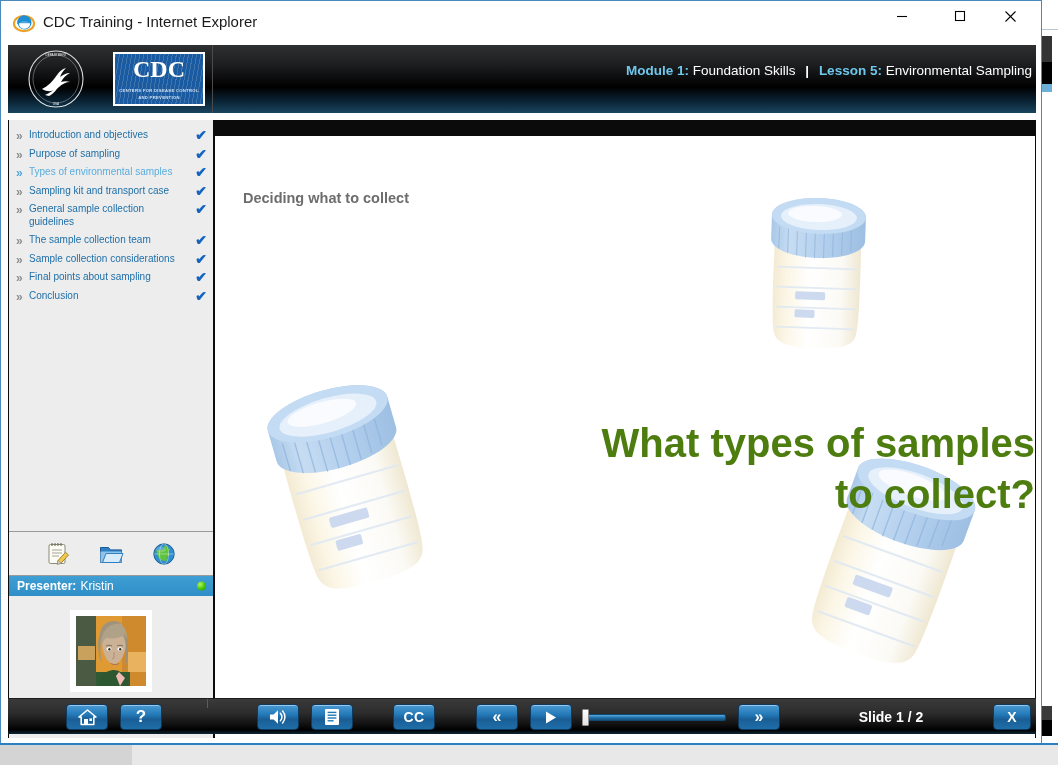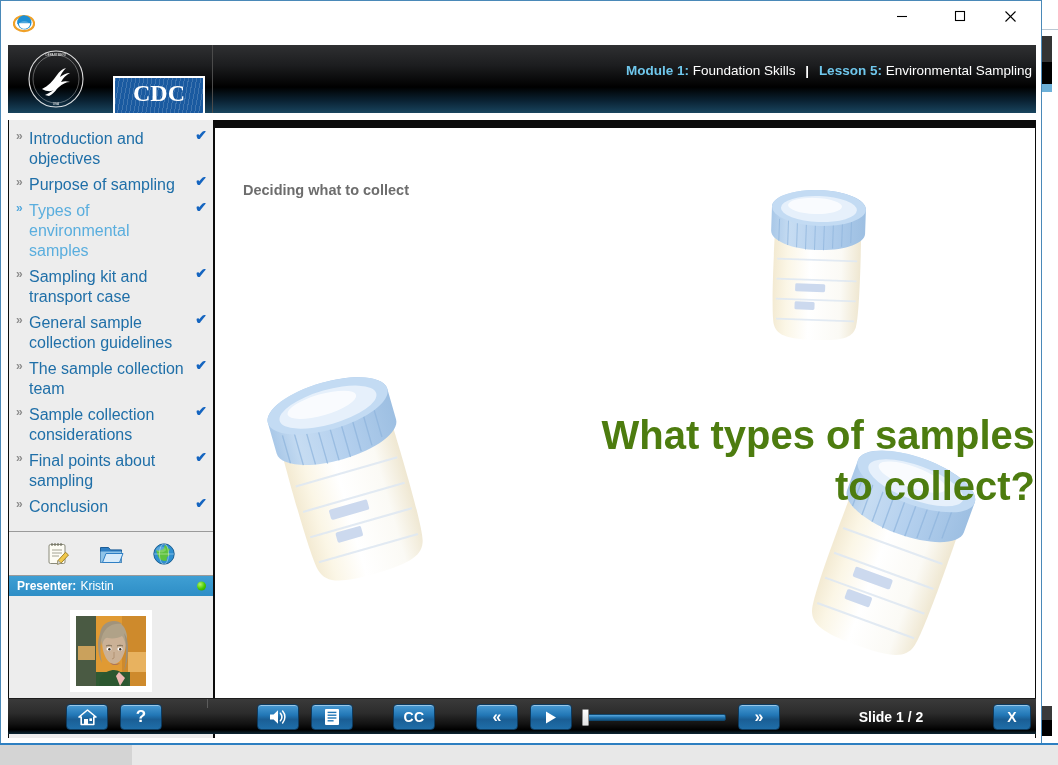--- a/index.html
+++ b/index.html
@@ -73,21 +73,21 @@
     background: linear-gradient(180deg, #2f3032 0%, #1c1d1f 30%, #000000 62%, #0a2233 82%, #19455f 100%);
     overflow: hidden;
   }
   #banner-left {
     position: absolute; left: 0; top: 0; width: 205px; height: 68px;
     border-right: 1px solid #4b4b4b;
   }
   #hhs-seal { position: absolute; left: 17px; top: 4px; width: 62px; height: 60px; }
   #cdc-logo {
     position: absolute; left: 105px; top: 7px; width: 92px; height: 54px;
-    background: #ffffff; padding: 2px; margin-top: 24px;
+    background: #ffffff; padding: 2px;
   }
   #cdc-inner {
     width: 100%; height: 100%;
     background: #1a5aa0;
     position: relative; overflow: hidden;
   }
   #cdc-inner .hatch {
     position: absolute; inset: 0;
     background: repeating-linear-gradient(100deg, rgba(255,255,255,.16) 0 1px, transparent 1px 4px);
   }
@@ -130,21 +130,21 @@
     padding: 3px 26px 3px 20px;
     cursor: pointer;
   }
   .nav-chev {
     position: absolute; left: 7px; top: 3px;
     color: #8d8d8d; font-size: 12px; font-weight: bold; line-height: 1.25;
   }
   .nav-item.active .nav-chev { color: #53a8dc; }
   .nav-label {
     display: block;
-    font-size: 16px; color: #1f6fa8; line-height: 1.25;
+    font-size: 10px; color: #1f6fa8; line-height: 1.25;
   }
   .nav-item.active .nav-label { color: #5aaede; }
   .nav-check {
     position: absolute; right: 6px; top: 2px;
     color: #1565c0; font-size: 14px; font-weight: bold; line-height: 1;
   }
 
   #tool-row {
     flex: 0 0 44px;
     display: flex; align-items: center; justify-content: space-around;
@@ -177,21 +177,21 @@
     width: 82px; height: 82px; background: #ffffff;
     padding: 6px;
   }
   #video-img {
     width: 100%; height: 100%; position: relative; overflow: hidden;
     background: linear-gradient(160deg, #caa25a 0%, #e8912c 35%, #f0a83c 60%, #c98a30 100%);
   }
 
   
   #slide {
-    position: absolute; left: 207px; top: 8px; width: 820px; height: 618px;
+    position: absolute; left: 207px; top: 16px; width: 820px; height: 618px;
     background: #ffffff;
   }
   #slide-title {
     position: absolute; left: 28px; top: 54px;
     font-size: 14.5px; font-weight: bold; color: #6d6d6d;
   }
   #slide-headline {
     position: absolute; left: 0; right: 0; top: 282px;
     text-align: right;
     font-size: 40px; font-weight: bold; color: #4d7c0f;
@@ -271,20 +271,21 @@
     <div id="titlebar">
       <span id="ie-logo">
         <svg viewBox="0 0 24 24" width="22" height="22">
           <ellipse cx="12" cy="12.6" rx="11" ry="8.2" fill="none" stroke="#f0a128" stroke-width="2.4"></ellipse>
           <circle cx="12.6" cy="11.4" r="7.6" fill="#1d8fd4"></circle>
           <path d="M6.2 13.8h12.2a6.6 6.6 0 0 0-12.2 0z" fill="#ffffff" opacity=".22"></path>
           <path d="M6.4 12.4h12.3c0 3.6-2.9 6-6.2 6-2.3 0-4.4-1.1-5.4-3.1" fill="#ffffff"></path>
           <path d="M12.6 4.1c-4.2 0-7.6 3.3-7.6 7.3 0 .6.1 1.2.2 1.8" fill="none" stroke="#1d8fd4" stroke-width="1"></path>
         </svg>
       </span>
+      <span id="title-text">CDC Training - Internet Explorer</span>
 
       <div class="win-btn" id="btn-min">
         <svg class="wb-glyph" width="12" height="12" viewBox="0 0 12 12">
           <line x1="1" y1="6.5" x2="11" y2="6.5" stroke="#000" stroke-width="1.1"></line>
         </svg>
       </div>
       <div class="win-btn" id="btn-max">
         <svg class="wb-glyph" width="12" height="12" viewBox="0 0 12 12">
           <rect x="1.5" y="1.5" width="9" height="9" fill="none" stroke="#000" stroke-width="1.1"></rect>
         </svg>

